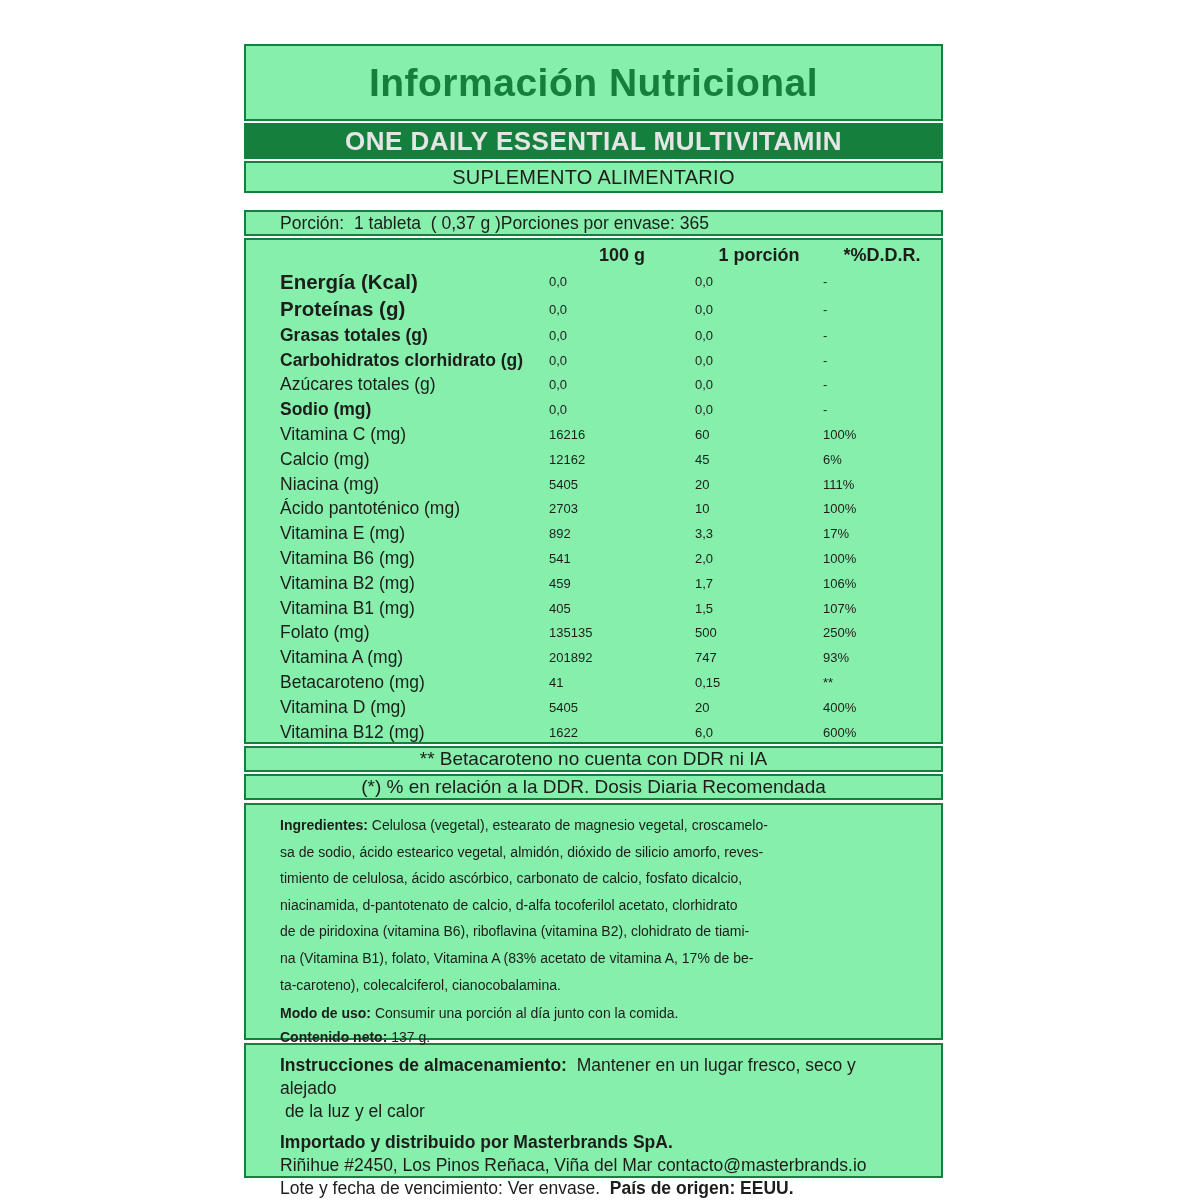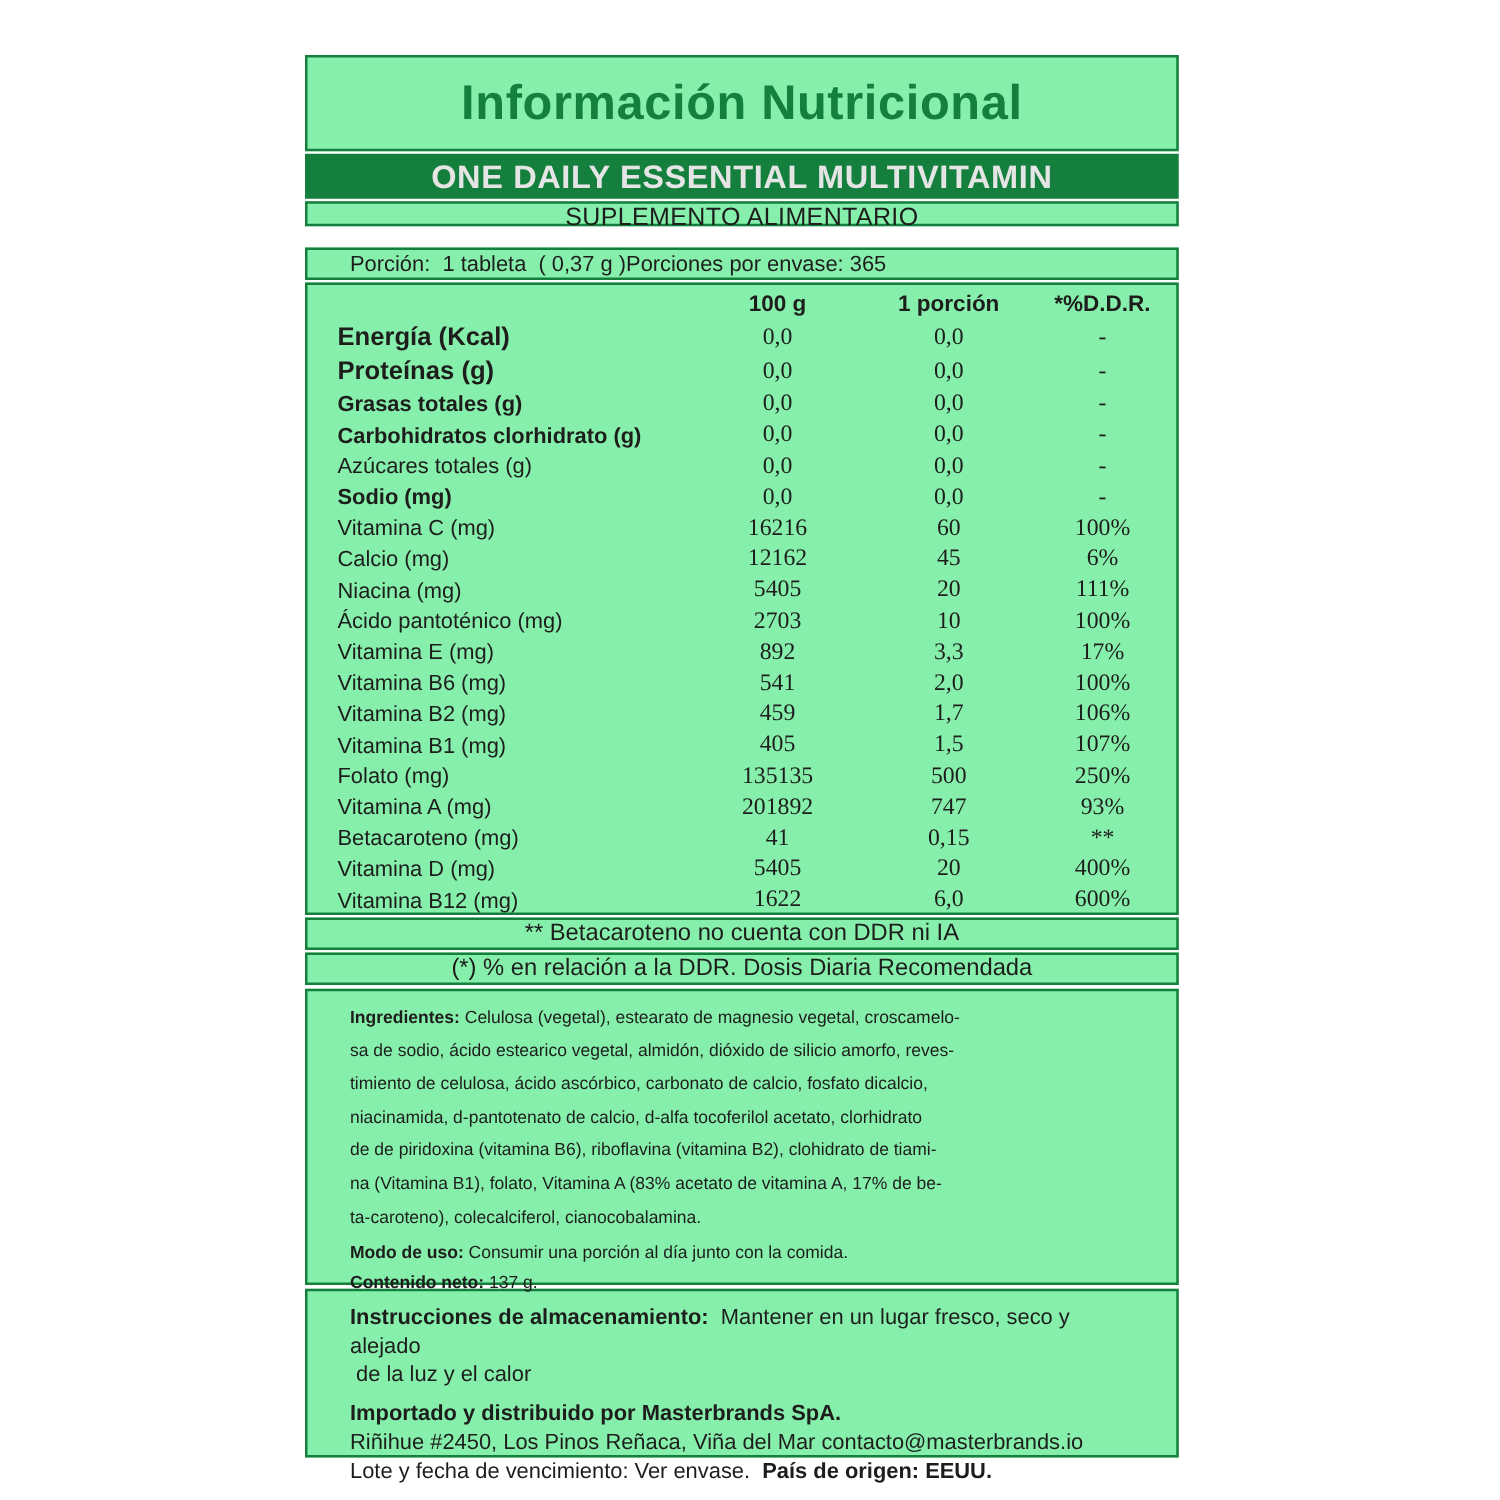--- a/index.html
+++ b/index.html
@@ -26,37 +26,37 @@
   
   .green-bar{
     margin-top:2px;height:36px;background:#15803d;
     display:flex;align-items:center;justify-content:center;
   }
   .green-bar .t{
     color:#e5e5e5;font-size:26px;font-weight:700;letter-spacing:0.5px;
   }
   
   .subtitle-box{
-    margin-top:2px;height:20px;display:flex;justify-content:center;
+    margin-top:2px;height:32px;display:flex;align-items:center;justify-content:center;
   }
   .subtitle-box .t{font-size:20px;font-weight:400;letter-spacing:0.3px;}
   
   .portion-box{
     margin-top:17px;height:26px;display:flex;align-items:center;
     padding:0 72px 0 34px;
   }
   .portion-box .t{font-size:17.5px;white-space:pre-wrap;}
   
   .table-box{margin-top:2px;height:506px;padding-top:3px;}
   .thead{display:flex;align-items:center;height:25px;}
   .thead .spacer{flex:1;}
   .thead .hc{font-weight:700;font-size:18px;text-align:center;}
   .trow{display:flex;align-items:center;height:24.8px;}
-  .trow .c-label{flex:1;padding-left:24px;font-size:17.5px;font-weight:400;}
-  .trow .c-val{font-size:19px;font-weight:400;text-align:center;font-family:Liberation Serif, serif;}
+  .trow .c-label{flex:1;padding-left:34px;font-size:17.5px;font-weight:400;}
+  .trow .c-val{font-size:13px;font-weight:400;text-align:left;}
   .c1{width:146px;}.c2{width:128px;}.c3{width:118px;}
   .trow.w-xl{height:27.5px;}
   .trow.w-xl .c-label{font-size:20.5px;font-weight:700;}
   .trow.w-bold .c-label{font-weight:700;}
   
   .footnote-box{
     margin-top:2px;height:26px;display:flex;align-items:center;justify-content:center;
   }
   .footnote-box .t{font-size:19px;}
   

